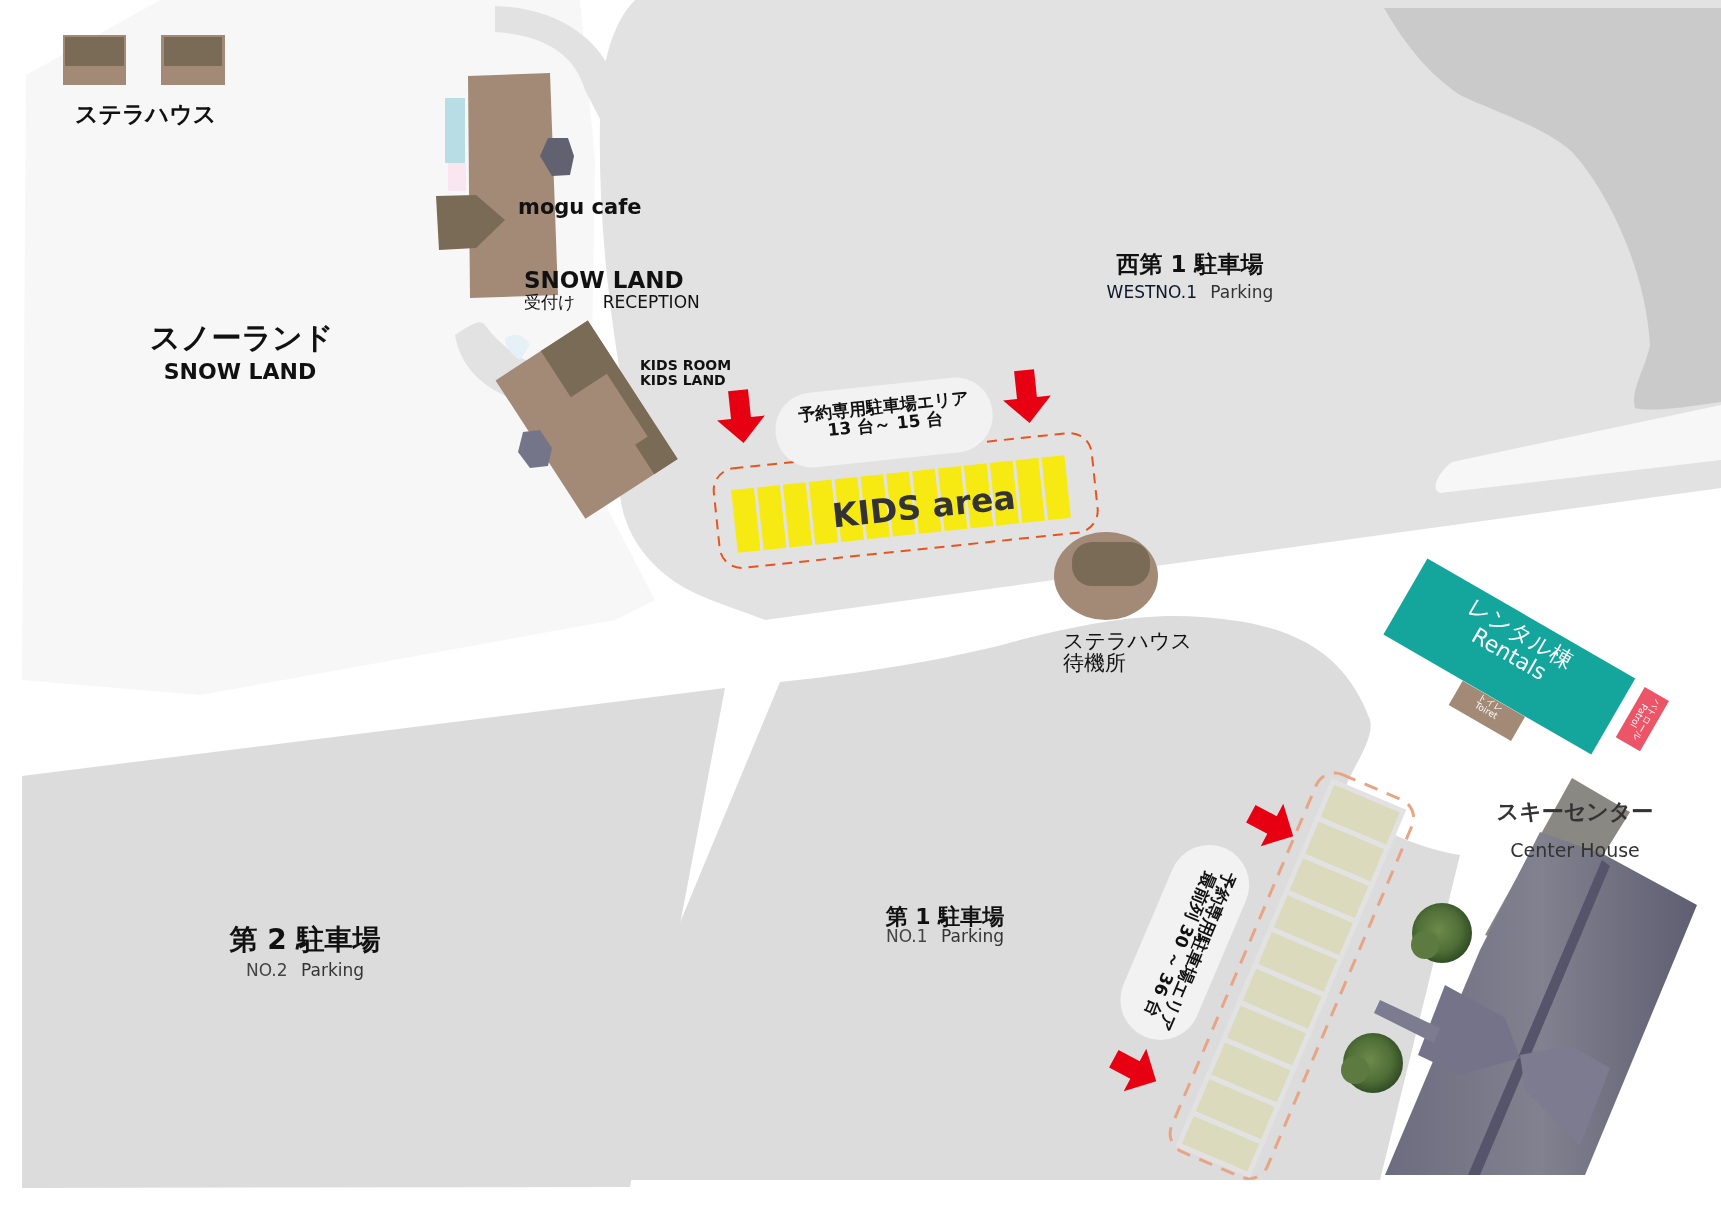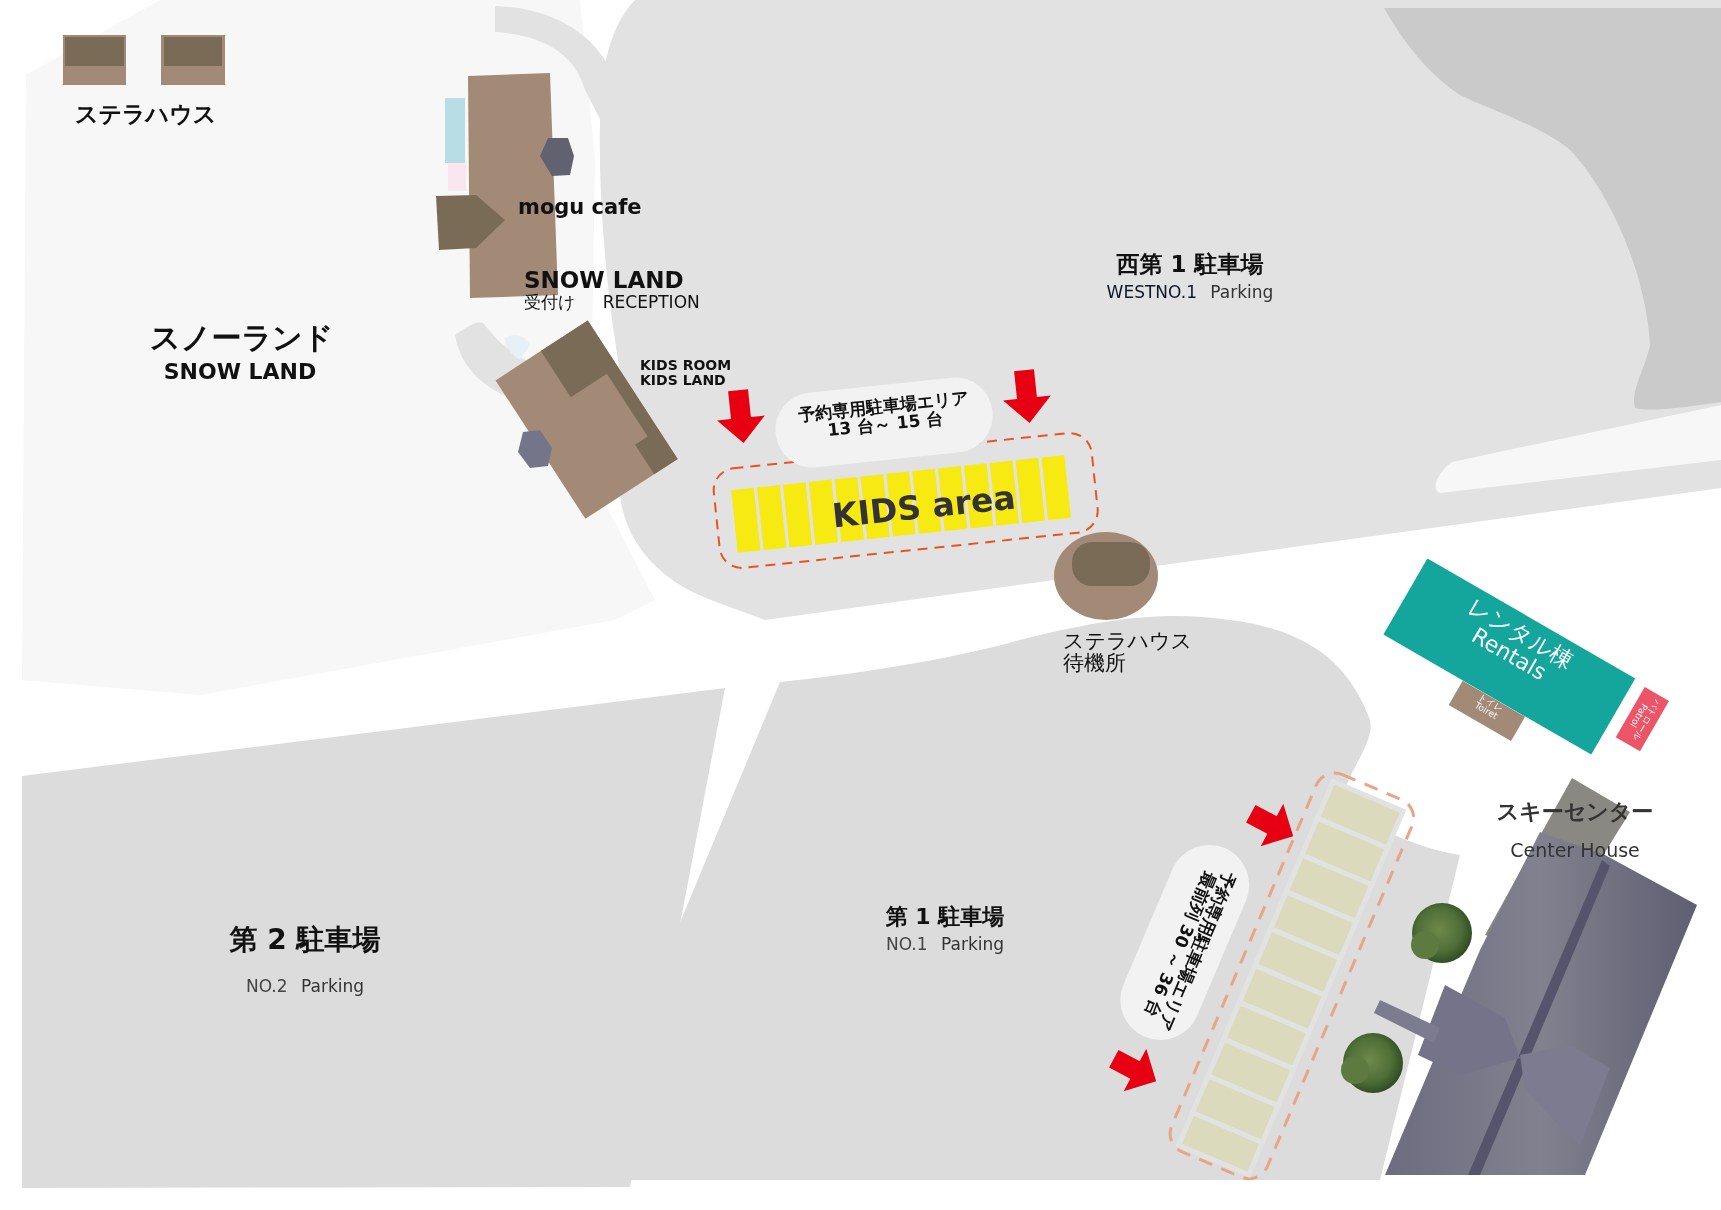--- a/index.html
+++ b/index.html
@@ -208,25 +208,25 @@
   <div style="font-size:19px; color:#333; margin-top:18px;">Center House</div>
 </div>
 
 <div class="lbl center" style="left:1088px; top:930px; width:200px; font-size:17px; font-weight:bold; transform:rotate(113deg);">
   <div>予約専用駐車場エリア</div>
   <div>最前列 30 ～ 36 台</div>
 </div>
 
 <div class="lbl center" style="left:215px; top:925px; width:180px;">
   <div style="font-size:28px; font-weight:bold;">第 2 駐車場</div>
-  <div style="font-size:17px; margin-top:24px;">
+  <div style="font-size:17px; margin-top:8px;">
     <span style="color:#444;">NO.2</span>
     <span style="margin-left:8px; color:#333;">Parking</span>
   </div>
 </div>
 
 <div class="lbl center" style="left:855px; top:905px; width:180px;">
   <div style="font-size:22px; font-weight:bold;">第 1 駐車場</div>
-  <div style="font-size:17px; margin-top:8px;">
+  <div style="font-size:17px; margin-top:0;">
     <span style="color:#444;">NO.1</span>
     <span style="margin-left:8px; color:#333;">Parking</span>
   </div>
 </div>
 
 </body></html>

